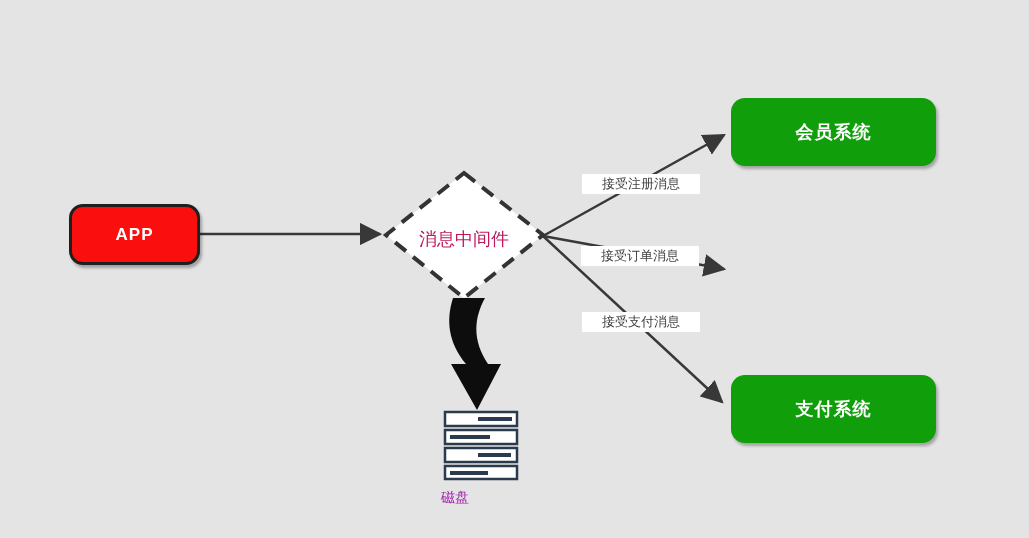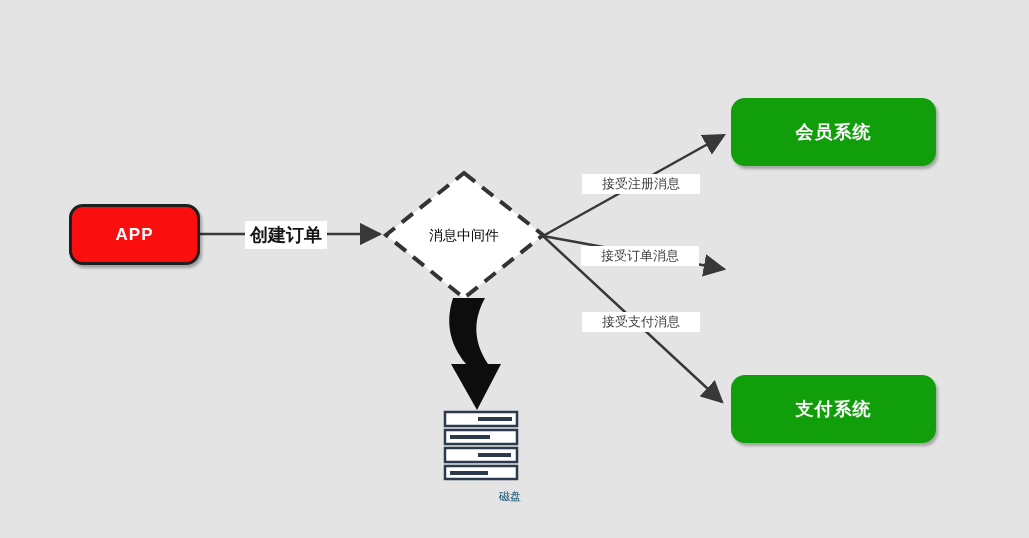--- a/index.html
+++ b/index.html
@@ -28,39 +28,39 @@
     left:731px; width:205px; height:68px;
     box-shadow:2px 3px 3px rgba(0,0,0,0.28);
     font-size:18px;
   }
   .node.sys.member  { top:98px;  }
   .node.sys.order   { top:238px; }
   .node.sys.payment { top:375px; }
 
   .diamond-label {
     position:absolute; left:404px; top:227px; width:120px;
-    text-align:center; font-size:14px; color:#000000;
+    text-align:center; font-size:18px; color:#be185d;
   }
 
   .edge-label {
     position:absolute; transform:translate(-50%,-50%);
     background:#ffffff; padding:1px 20px;
     font-size:13px; color:#3f3f3f; white-space:nowrap;
   }
   .edge-label.major {
     font-size:18px; font-weight:bold; color:#141414; padding:2px 5px;
   }
   .edge-label.create   { left:286px; top:235px; }
   .edge-label.register { left:641px; top:184px; }
   .edge-label.order    { left:640px; top:256px; }
   .edge-label.payment  { left:641px; top:322px; }
 
   .disk-label {
     position:absolute; left:441px; top:489px; width:80px;
-    text-align:right; font-size:11px; color:#0c4a6e;
+    text-align:left; font-size:14px; color:#a21caf;
   }
 </style>
 </head>
 <body>
 
 <div class="canvas" style="background-color: rgb(228, 228, 228);">
 
   <svg class="layer" viewBox="0 0 1029 538">
     <defs>
       <marker id="arr" viewBox="0 0 10 10" refX="9" refY="5" markerWidth="9" markerHeight="9" orient="auto-start-reverse">
@@ -103,19 +103,18 @@
 
   <div class="node sys member" style="background-color: rgb(16, 158, 11);">
     <span>会员系统</span>
   </div>
 
 
   <div class="node sys payment" style="background-color: rgb(16, 158, 11); align-items: center;">
     <span>支付系统</span>
   </div>
 
-  <div class="edge-label major create">创建订单</div>
   <div class="edge-label register">接受注册消息</div>
   <div class="edge-label order">接受订单消息</div>
   <div class="edge-label payment">接受支付消息</div>
 
   <div class="disk-label">磁盘</div>
 </div>
 
 </body></html>

